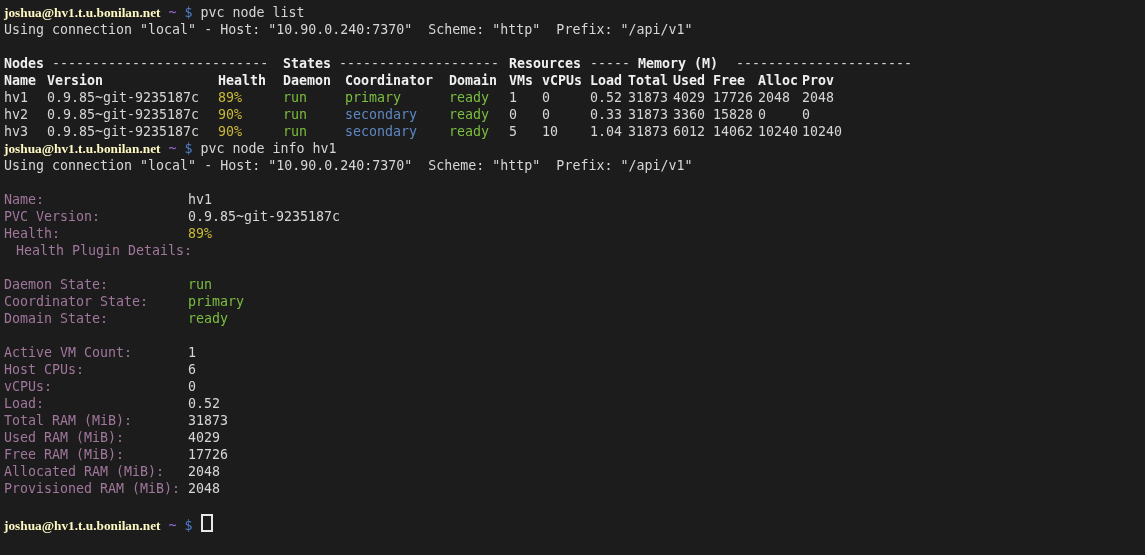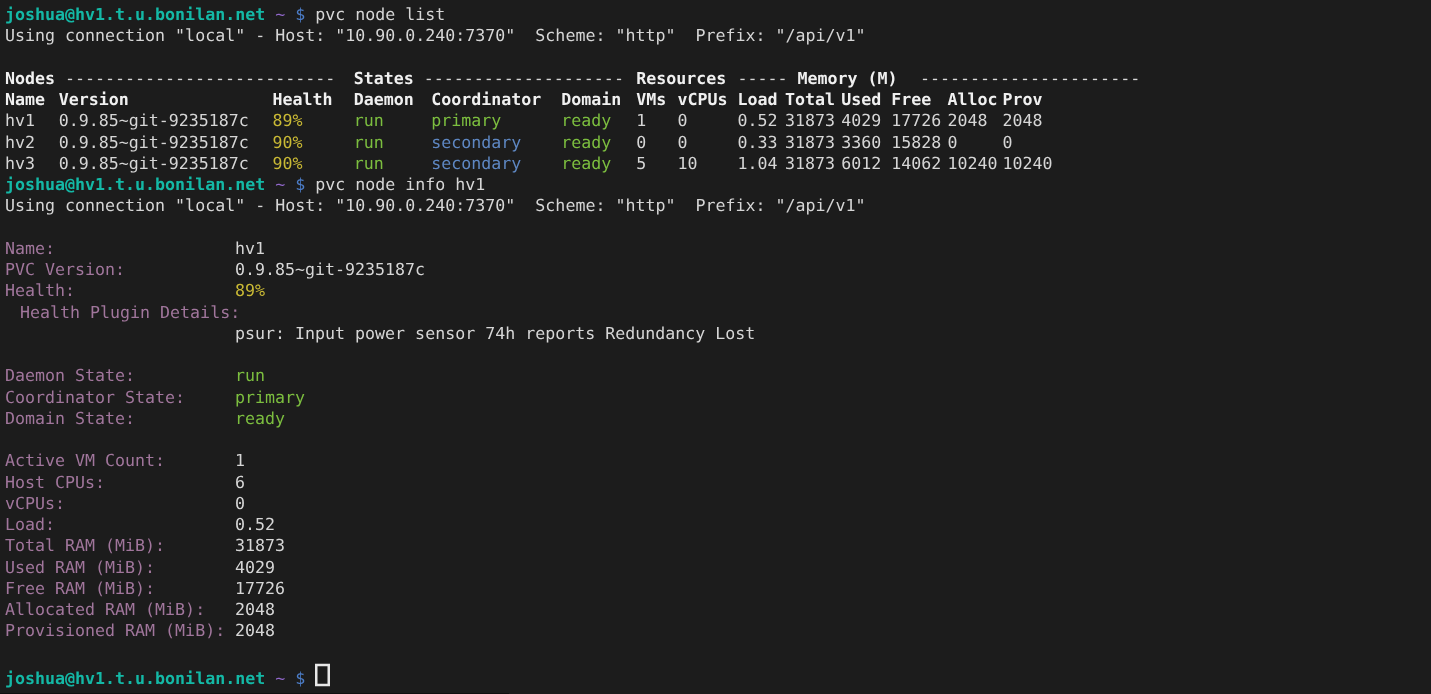--- a/index.html
+++ b/index.html
@@ -12,21 +12,21 @@
     font-family:"DejaVu Sans Mono",monospace;
     font-size:13.3px;
     line-height:17px;
     padding:4px 0 0 4px;
     overflow:hidden;
   }
   .line{position:relative;height:17px;white-space:pre;}
   .abs{position:absolute;top:0;}
   .b{font-weight:bold;color:#f0f0f0;}
   .c-green{color:#7cbe3f;}
-  .c-greenb{color:#14b8a6;font-weight:bold;}
+  .c-greenb{color:#fef9c3;font-weight:bold;font-family:Liberation Serif, serif;}
   .c-yellow{color:#c9b935;}
   .c-blue{color:#5e87c2;}
   .c-purple{color:#9268cc;}
   .c-dollar{color:#4c7dc8;}
   .c-label{color:#a1769c;}
   .cursor{
     display:inline-block;
     width:8px;height:14px;
     border:2px solid #e8e8e8;
     vertical-align:-2px;
@@ -136,23 +136,20 @@
     <span class="abs c-label" style="left:0px">PVC Version:</span>
     <span class="abs" style="left:184px">0.9.85~git-9235187c</span>
   </div>
   <div class="line">
     <span class="abs c-label" style="left:0px">Health:</span>
     <span class="abs c-yellow" style="left:184px">89%</span>
   </div>
   <div class="line">
     <span class="abs c-label" style="left:12px">Health Plugin Details:</span>
   </div>
-  <div class="line">
-    <span class="abs" style="left:184px">psur: Input power sensor 74h reports Redundancy Lost</span>
-  </div>
 
   <div class="line"></div>
 
   <div class="line">
     <span class="abs c-label" style="left:0px">Daemon State:</span>
     <span class="abs c-green" style="left:184px">run</span>
   </div>
   <div class="line">
     <span class="abs c-label" style="left:0px">Coordinator State:</span>
     <span class="abs c-green" style="left:184px">primary</span>

